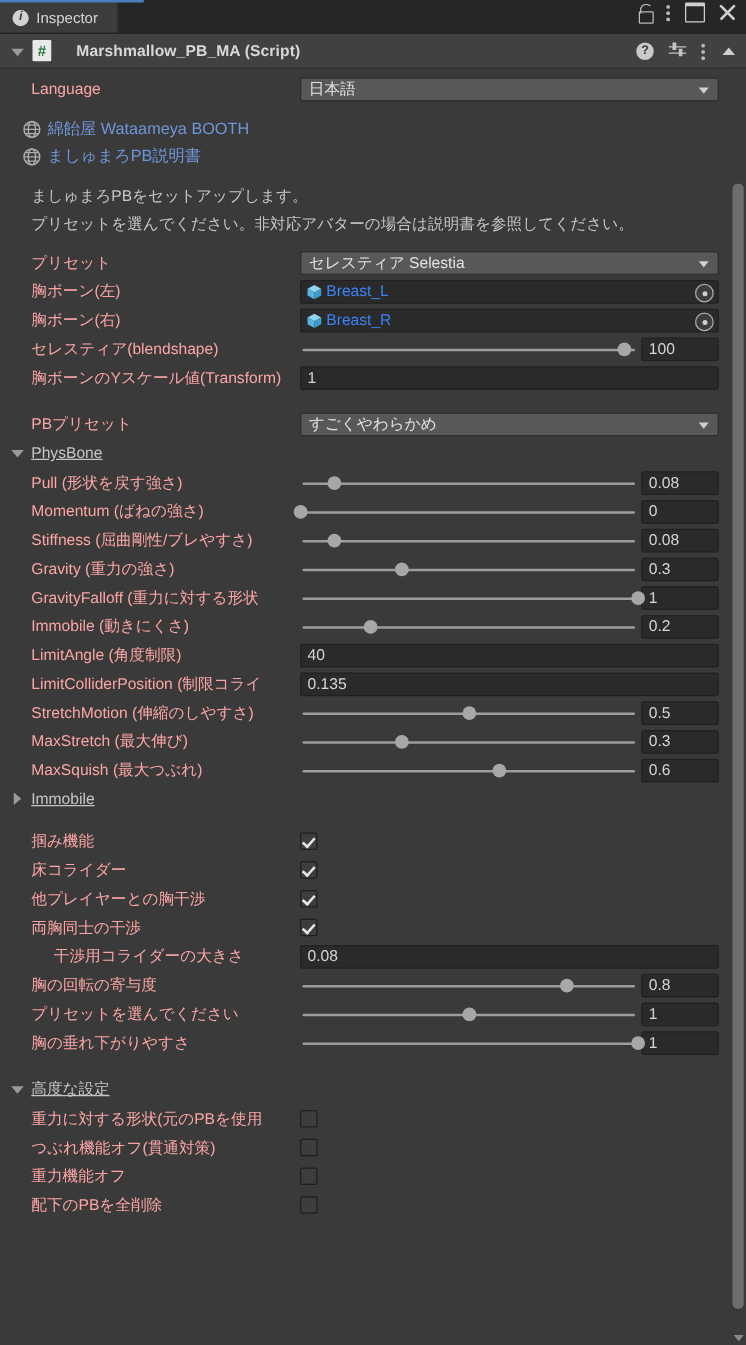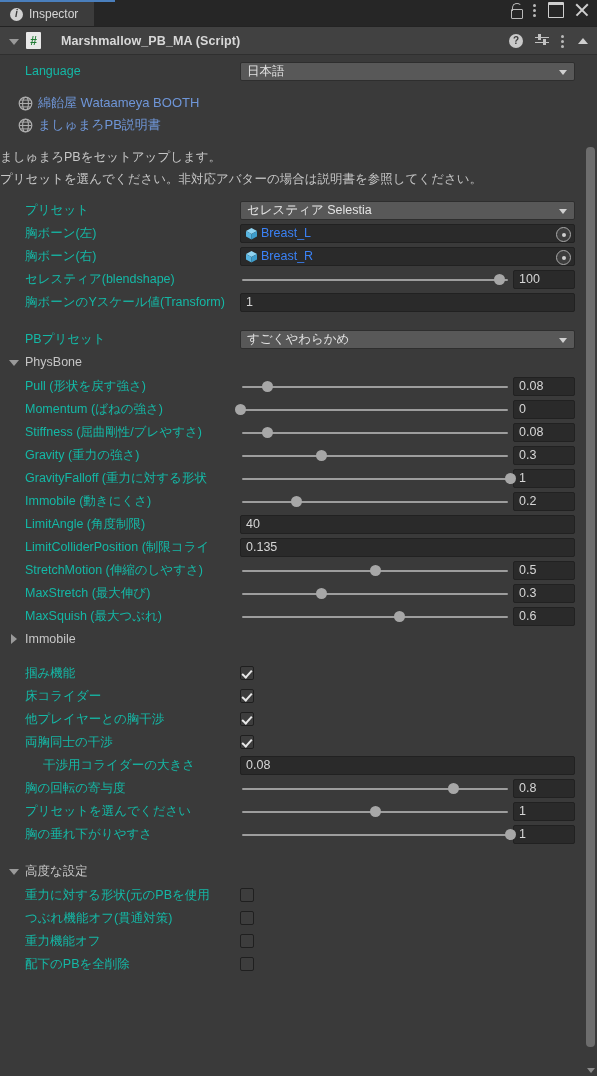--- a/index.html
+++ b/index.html
@@ -125,21 +125,21 @@
   
   .body-area { position: relative; padding-top: 6px; }
   .row {
     display: flex; align-items: center;
     height: 20px; margin-bottom: 5px;
     padding-left: 25px; padding-right: 22px;
   }
   .row.tight { margin-bottom: 3px; }
   .label {
     width: 215px; flex: 0 0 215px;
-    color: #14b8a6; font-size: 12.5px;
+    color: #fca5a5; font-size: 12.5px;
     white-space: nowrap; overflow: hidden;
   }
   .label.indent { padding-left: 18px; width: 197px; flex-basis: 197px; }
 
   
   .dropdown {
     flex: 1 1 auto; height: 19px; background: #585858;
     border: 1px solid #2e2e2e; border-radius: 2px;
     display: flex; align-items: center;
     padding: 0 6px; color: #e2e2e2; font-size: 12.5px;
@@ -204,33 +204,33 @@
   }
   .checkbox.checked::after {
     content: ""; position: absolute; left: 3px; top: 1px;
     width: 4px; height: 8px; border: solid #e8e8e8;
     border-width: 0 2px 2px 0; transform: rotate(42deg);
   }
 
   
   .section {
     display: flex; align-items: center; height: 20px;
-    padding-left: 8px; margin-bottom: 4px;
+    padding-left: 8px; margin-bottom: 4px; text-decoration: underline;
   }
   .section .sec-label { margin-left: 5px; font-size: 12.5px; color: #c6c6c6; }
 
   
   .linkrow {
     display: flex; align-items: center; gap: 5px;
     padding-left: 18px; height: 22px;
   }
   .globe { width: 15px; height: 15px; flex: 0 0 auto; }
   .linktext { color: #6f96d8; font-size: 13px; }
   .para {
-    color: #c6c6c6; font-size: 12.5px;
+    padding-left: 25px; color: #c6c6c6; font-size: 12.5px;
     height: 22px; display: flex; align-items: center;
   }
   .spacer-6 { height: 6px; }
   .spacer-10 { height: 10px; }
   .spacer-14 { height: 14px; }
 
   
   .scrollbar {
     position: absolute; right: 0; top: 55px; width: 13px; bottom: 0;
     background: #3a3a3a;

